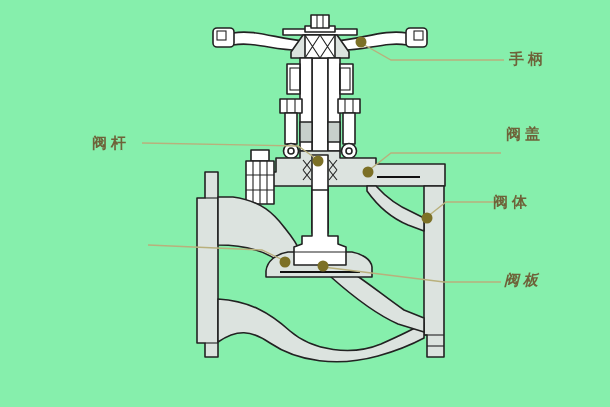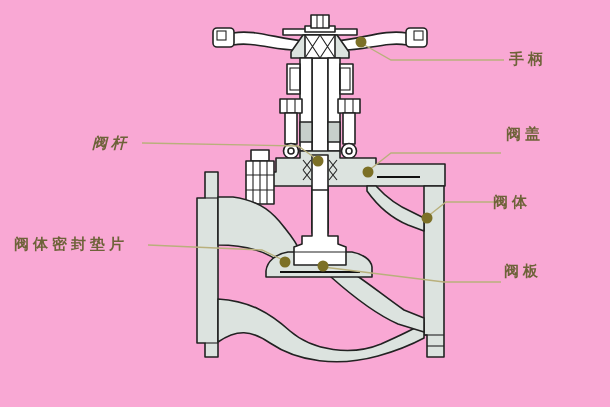--- a/index.html
+++ b/index.html
@@ -1,20 +1,20 @@
 <!DOCTYPE html>
 <html><head>
 <meta charset="utf-8">
 <style>
   html, body { margin: 0; padding: 0; background: #ffffff; }
   #canvas {
     position: relative;
     width: 610px;
     height: 407px;
-    background: #f9a8d4;
+    background: #86efac;
     overflow: hidden;
     font-family: "DejaVu Sans", "Liberation Sans", sans-serif;
   }
   #art { position: absolute; left: 0; top: 0; }
   .metal  { fill: #dce3df; stroke: #222222; stroke-width: 1.6; stroke-linejoin: round; }
   .metal2 { fill: #c7cfcb; stroke: #222222; stroke-width: 1.4; stroke-linejoin: round; }
   .white  { fill: #ffffff; stroke: #222222; stroke-width: 1.6; stroke-linejoin: round; }
   .ln     { stroke: #222222; stroke-width: 1.4; fill: none; }
   .thin   { stroke-width: 1.1; }
   .seatln { stroke: #111111; stroke-width: 2; fill: none; }
@@ -132,22 +132,21 @@
     <circle class="dot" cx="361" cy="42" r="5.5"></circle>
     <circle class="dot" cx="318" cy="161" r="5.5"></circle>
     <circle class="dot" cx="368" cy="172" r="5.5"></circle>
     <circle class="dot" cx="427" cy="218" r="5.5"></circle>
     <circle class="dot" cx="285" cy="262" r="5.5"></circle>
     <circle class="dot" cx="323" cy="266" r="5.5"></circle>
   </svg>
 
   <span class="lbl" style="left:509px; top:51px;">手柄</span>
 
-  <span class="lbl" style="left:92px; top:135px;font-style:italic;">阀杆</span>
+  <span class="lbl" style="left:92px; top:135px;">阀杆</span>
 
   <span class="lbl" style="left:506px; top:126px;">阀盖</span>
 
   <span class="lbl" style="left:493px; top:194px;">阀体</span>
 
-  <span class="lbl" style="left:14px; top:236px;">阀体密封垫片</span>
 
-  <span class="lbl" style="left:504px; top:263px;">阀板</span>
+  <span class="lbl" style="left:504px; top:272px;font-style:italic;">阀板</span>
 </div>
 
 </body></html>

